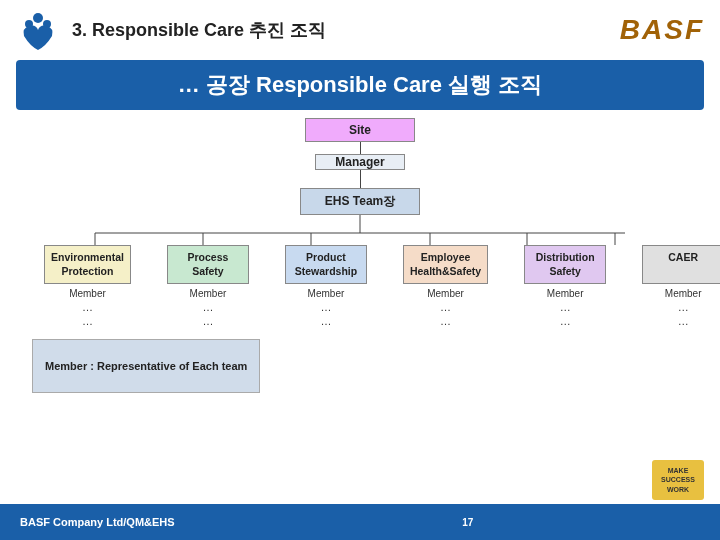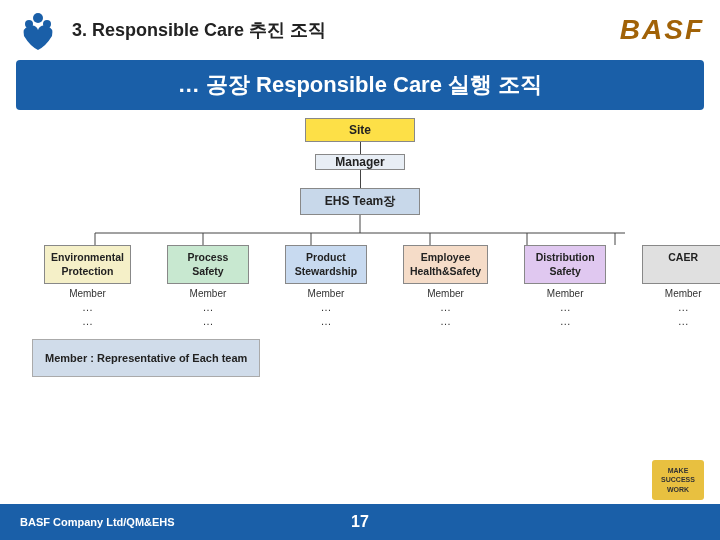--- a/index.html
+++ b/index.html
@@ -62,21 +62,21 @@
       border: 1px solid #888;
       background: #e8eef5;
       text-align: center;
       padding: 0 10px;
       font-size: 12px;
       font-weight: bold;
       color: #222;
       min-width: 90px;
     }
     .box.site {
-      background: #fde047;
+      background: #f0abfc;
       min-width: 110px;
       padding: 4px 20px;
     }
     .box.ehs {
       background: #c8d8ea;
       min-width: 120px;
       padding: 4px 16px;
     }
 
     
@@ -154,34 +154,34 @@
       margin-top: 43px;
     }
     .footer-left {
       color: #fff;
       font-size: 11px;
       font-weight: bold;
       flex: 1;
     }
     .footer-center {
       color: #fff;
-      font-size: 16px;
+      font-size: 10px;
       font-weight: bold;
       flex: 1;
-      text-align: center;
+      text-align: right;
     }
 
     
     .member-note {
       background: #d0dcea;
       border: 1px solid #aaa;
       font-size: 11px;
       font-weight: bold;
       color: #222;
-      padding: 12px 12px;
+      padding: 20px 12px;
       margin: 6px 16px 0 16px;
       display: inline-block;
     }
 
     
     .msw-badge {
       position: absolute;
       bottom: 40px;
       right: 16px;
       background: #e8c040;

